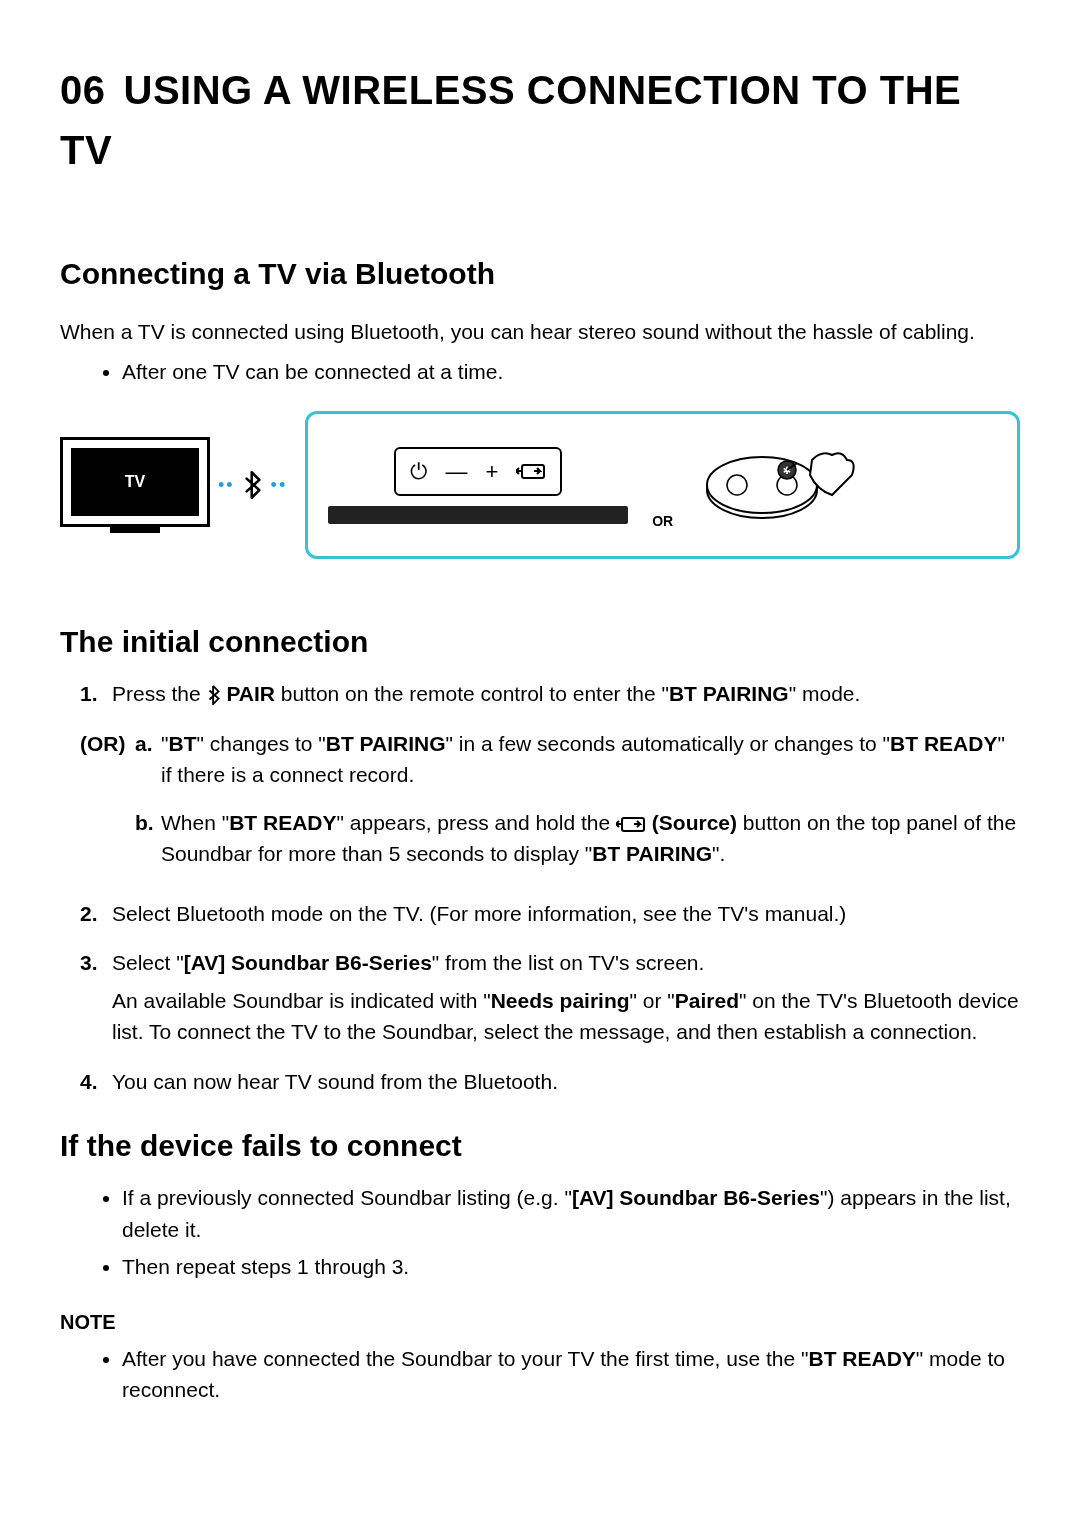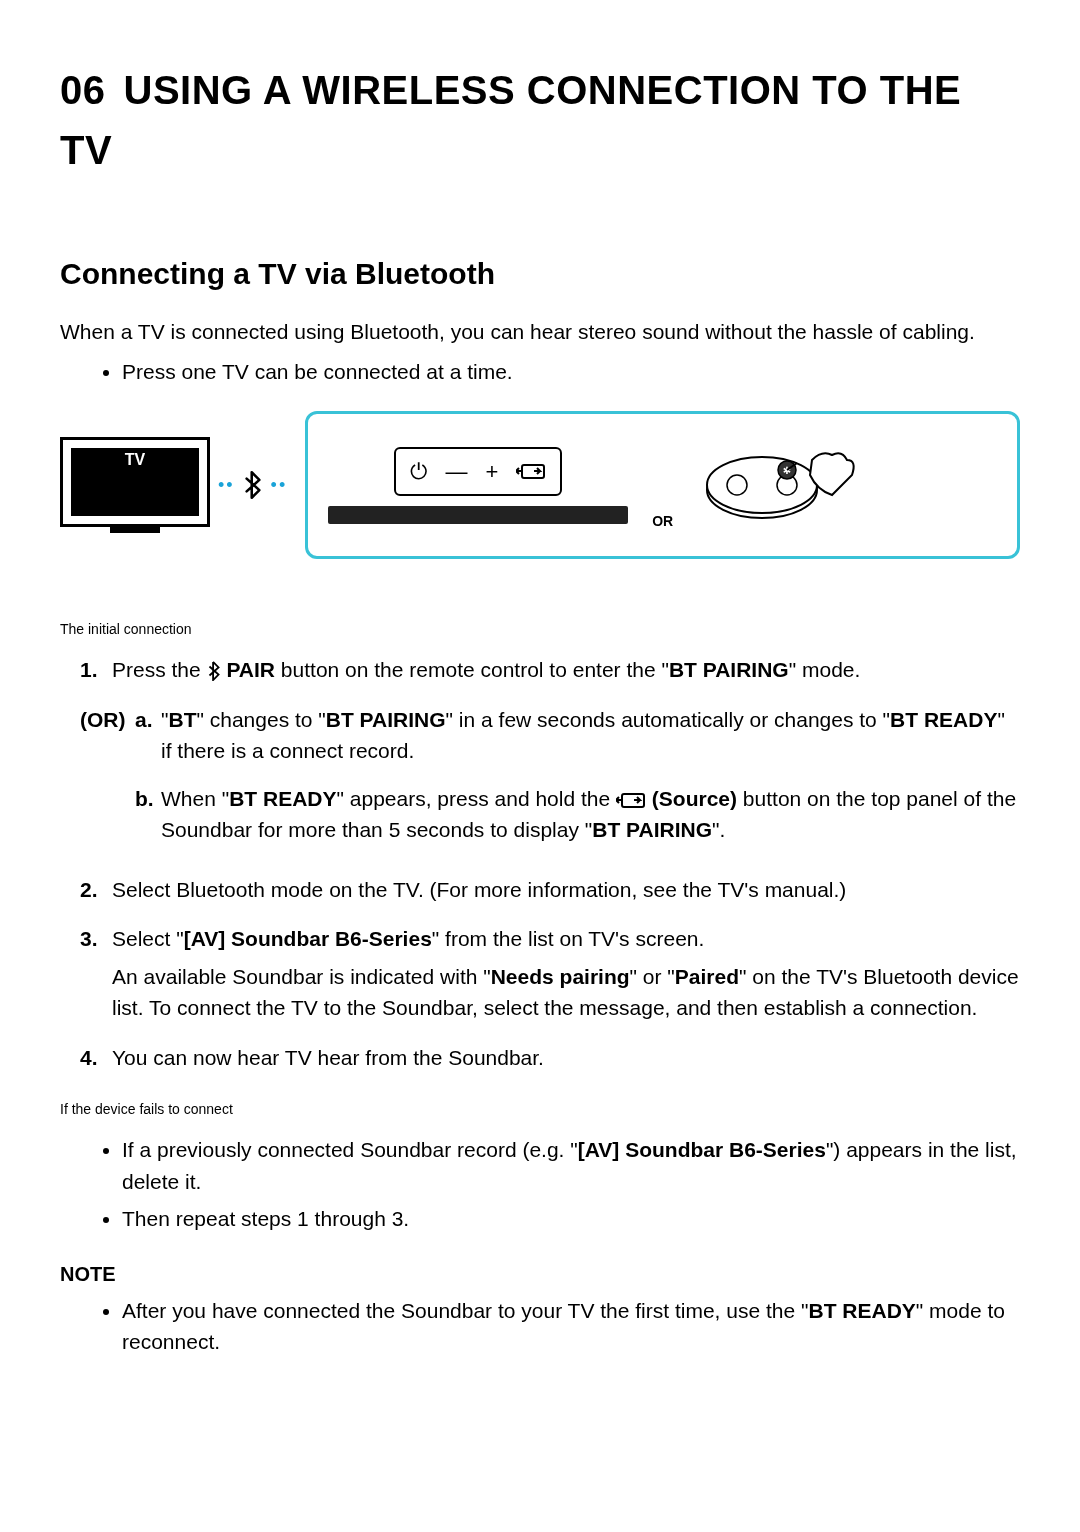--- a/index.html
+++ b/index.html
@@ -46,21 +46,21 @@
   }
   .tv-frame {
     width: 150px; height: 90px;
     border: 3px solid #000;
     display: flex; align-items: center; justify-content: center;
     position: relative;
   }
   .tv-label { font-size: 16px; font-weight: 700; color:#fff; background:#000; padding:0; }
   .tv-stand { width: 50px; height: 6px; background: #000; margin: 0 auto; }
   .tv-unit { display: flex; flex-direction: column; align-items: center; }
-  .tv-inner-fill { position:absolute; inset:8px; background:#000; display:flex; align-items:flex-start; justify-content:center;}
+  .tv-inner-fill { position:absolute; inset:8px; background:#000; display:flex; align-items:center; justify-content:center;}
   .bt-dots { font-size: 18px; color: #1aa3d8; letter-spacing: 2px; }
 
   .big-frame {
     border: 3px solid #39c2d7;
     border-radius: 12px;
     padding: 16px 20px;
     display: flex;
     align-items: center;
     gap: 24px;
     flex: 1;
@@ -83,22 +83,22 @@
   }
   .or-label { font-size: 14px; font-weight: 700; align-self: flex-end; margin-bottom: 8px; text-align: center;}
   .remote-block {
     width: 170px; height: 110px;
     display:flex; align-items:center; justify-content:center;
   }
   .remote-svg { width: 160px; height: 100px; }
 
   
   .subheading {
-    font-size: 14px;
-    font-weight: 400;
+    font-size: 30px;
+    font-weight: 700;
     margin: 20px 0 14px 0;
   }
 
   
   ol.steps {
     list-style: none;
     margin-left: 20px;
   }
   ol.steps > li {
     display: flex;
@@ -153,21 +153,21 @@
 </head>
 <body>
 
 <h1 class="chapter-title">
   <span class="chapter-num">06</span><span>USING A WIRELESS CONNECTION TO THE TV</span>
 </h1>
 
 <h2 class="section-title">Connecting a TV via Bluetooth</h2>
 <p class="intro-text">When a TV is connected using Bluetooth, you can hear stereo sound without the hassle of cabling.</p>
 <ul class="bulleted">
-  <li>Press one TV can be connected at a time.</li>
+  <li>After one TV can be connected at a time.</li>
 </ul>
 
 <div class="diagram-row">
   <div class="tv-block">
     <div class="tv-unit">
       <div class="tv-frame">
         <div class="tv-inner-fill">
           <span class="tv-label">TV</span>
         </div>
       </div>
@@ -275,29 +275,29 @@
       </p>
       <p>
         <span>An available Soundbar is indicated with "</span><span class="bold">Needs pairing</span><span>" or "</span><span class="bold">Paired</span><span>" on the TV's Bluetooth device list. To connect the TV to the Soundbar, select the message, and then establish a connection.</span>
       </p>
     </div>
   </li>
 
   <li>
     <span class="step-num">4.</span>
     <div class="step-body">
-      <p>You can now hear TV hear from the Soundbar.</p>
+      <p>You can now hear TV sound from the Bluetooth.</p>
     </div>
   </li>
 </ol>
 
 <h3 class="subheading">If the device fails to connect</h3>
 <ul class="bulleted">
   <li>
-    <span>If a previously connected Soundbar record (e.g. "</span><span class="bold">[AV] Soundbar B6-Series</span><span>") appears in the list, delete it.</span>
+    <span>If a previously connected Soundbar listing (e.g. "</span><span class="bold">[AV] Soundbar B6-Series</span><span>") appears in the list, delete it.</span>
   </li>
   <li>Then repeat steps 1 through 3.</li>
 </ul>
 
 <div class="note-heading">NOTE</div>
 <ul class="bulleted">
   <li>
     <span>After you have connected the Soundbar to your TV the first time, use the "</span><span class="bold">BT READY</span><span>" mode to reconnect.</span>
   </li>
 </ul>

